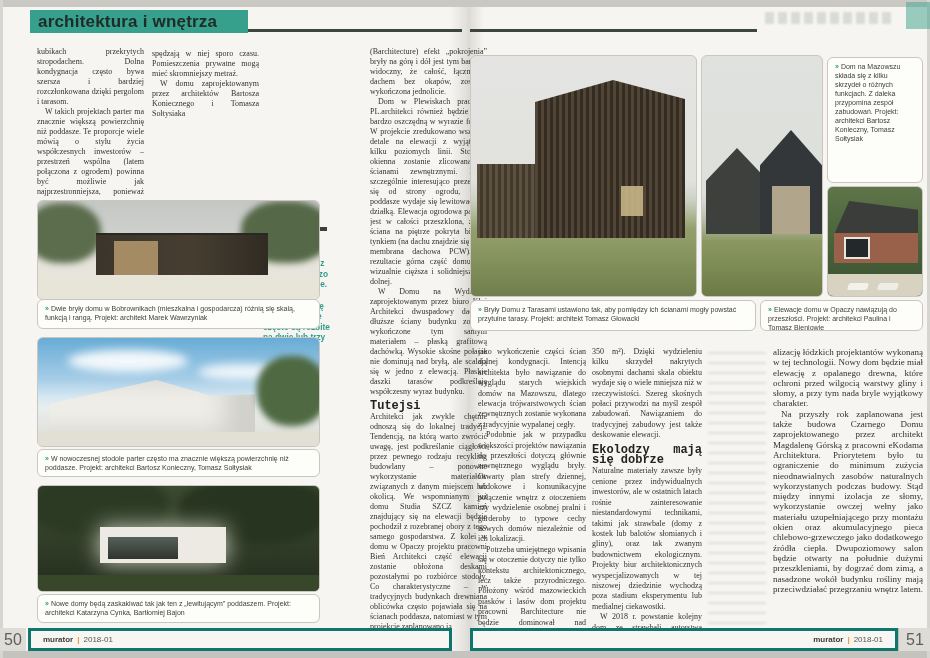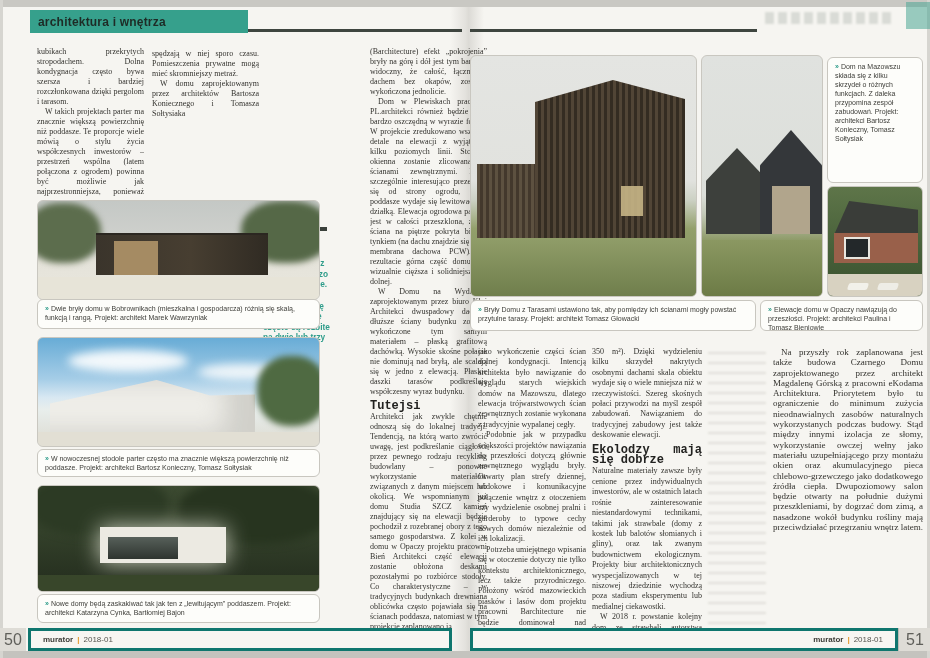--- a/index.html
+++ b/index.html
@@ -8,21 +8,21 @@
   
   .edge-top{position:absolute;left:0;top:0;width:930px;height:7px;background:#c9c8c3;}
   .edge-bottom{position:absolute;left:0;top:651px;width:930px;height:7px;background:#c4c3be;}
   .edge-left{position:absolute;left:0;top:0;width:3px;height:658px;background:#d6d5d0;}
   .edge-right{position:absolute;right:0;top:0;width:3px;height:658px;background:#d6d5d0;}
   .gutter{position:absolute;left:450px;top:7px;width:34px;height:644px;
           background:linear-gradient(90deg,rgba(0,0,0,0) 0%,rgba(60,55,45,.10) 45%,rgba(60,55,45,.14) 55%,rgba(0,0,0,0) 100%);}
   
   .section-bar{position:absolute;left:30px;top:10px;width:218px;height:23px;background:#36a08c;
                display:flex;align-items:center;padding-left:8px;box-sizing:border-box;}
-  .section-bar span{font-family:"Liberation Sans",sans-serif;font-weight:bold;font-size:12px;color:#1e2b26;letter-spacing:.2px;}
+  .section-bar span{font-family:"Liberation Sans",sans-serif;font-weight:bold;font-size:17px;color:#1e2b26;letter-spacing:.2px;}
   .rule{position:absolute;height:3px;background:#3e453f;}
   .rule.l{left:248px;top:29px;width:214px;}
   .rule.r{left:470px;top:29px;width:287px;}
   .corner-tab{position:absolute;left:906px;top:2px;width:24px;height:27px;background:#4aa693;opacity:.55;}
   .ghost-head{position:absolute;left:765px;top:12px;width:130px;height:12px;opacity:.18;filter:blur(1px);
               background:repeating-linear-gradient(90deg,#5a6a60 0 9px,transparent 9px 13px);}
   
   .col{position:absolute;font-size:8px;line-height:10px;text-align:justify;overflow:hidden;
        hyphens:auto;-webkit-hyphens:auto;}
   .col p{margin:0;}
@@ -216,20 +216,21 @@
     <p class="ind">Potrzeba umiejętnego wpisania się w otoczenie dotyczy nie tylko kontekstu architektonicznego, lecz także przyrodniczego. Położony wśród mazowieckich piasków i lasów dom projektu pracowni Barchitecture nie będzie dominował nad otoczeniem mimo niemałej powierzchni użytkowej (około</p>
   </div>
   <div class="col rc2">
     <p>350 m²). Dzięki wydzieleniu kilku skrzydeł nakrytych osobnymi dachami skala obiektu wydaje się o wiele mniejsza niż w rzeczywistości. Szereg skośnych połaci przywodzi na myśl zespół zabudowań. Nawiązaniem do tradycyjnej zabudowy jest także deskowanie elewacji.</p>
     <p class="bh">Ekolodzy mają się dobrze</p>
     <p>Naturalne materiały zawsze były cenione przez indywidualnych inwestorów, ale w ostatnich latach rośnie zainteresowanie niestandardowymi technikami, takimi jak strawbale (domy z kostek lub balotów słomianych i gliny), oraz tak zwanym budownictwem ekologicznym. Projekty biur architektonicznych wyspecjalizowanych w tej niszowej dziedzinie wychodzą poza stadium eksperymentu lub medialnej ciekawostki.</p>
     <p class="ind">W 2018 r. powstanie kolejny dom ze strawbali autorstwa pracowni Koziej Architekci. Opisywaliśmy już poprzednią re-</p>
   </div>
   <div class="ghost-col"></div>
   <div class="col rc3">
+    <p>alizację łódzkich projektantów wykonaną w tej technologii. Nowy dom będzie miał elewację z opalanego drewna, które ochroni przed wilgocią warstwy gliny i słomy, a przy tym nada bryle wyjątkowy charakter.</p>
     <p class="ind">Na przyszły rok zaplanowana jest także budowa Czarnego Domu zaprojektowanego przez architekt Magdalenę Górską z pracowni eKodama Architektura. Priorytetem było tu ograniczenie do minimum zużycia nieodnawialnych zasobów naturalnych wykorzystanych podczas budowy. Stąd między innymi izolacja ze słomy, wykorzystanie owczej wełny jako materiału uzupełniającego przy montażu okien oraz akumulacyjnego pieca chlebowo-grzewczego jako dodatkowego źródła ciepła. Dwupoziomowy salon będzie otwarty na południe dużymi przeszkleniami, by dogrzać dom zimą, a nasadzone wokół budynku rośliny mają przeciwdziałać przegrzaniu wnętrz latem.</p>
   </div>
 
   <div class="pageno pn-l">50</div>
   <div class="footbar fb-l">
     <b>murator</b>
     <span class="pipe">|</span>
     <span>2018-01</span>
   </div>
   <div class="footbar fb-r">

